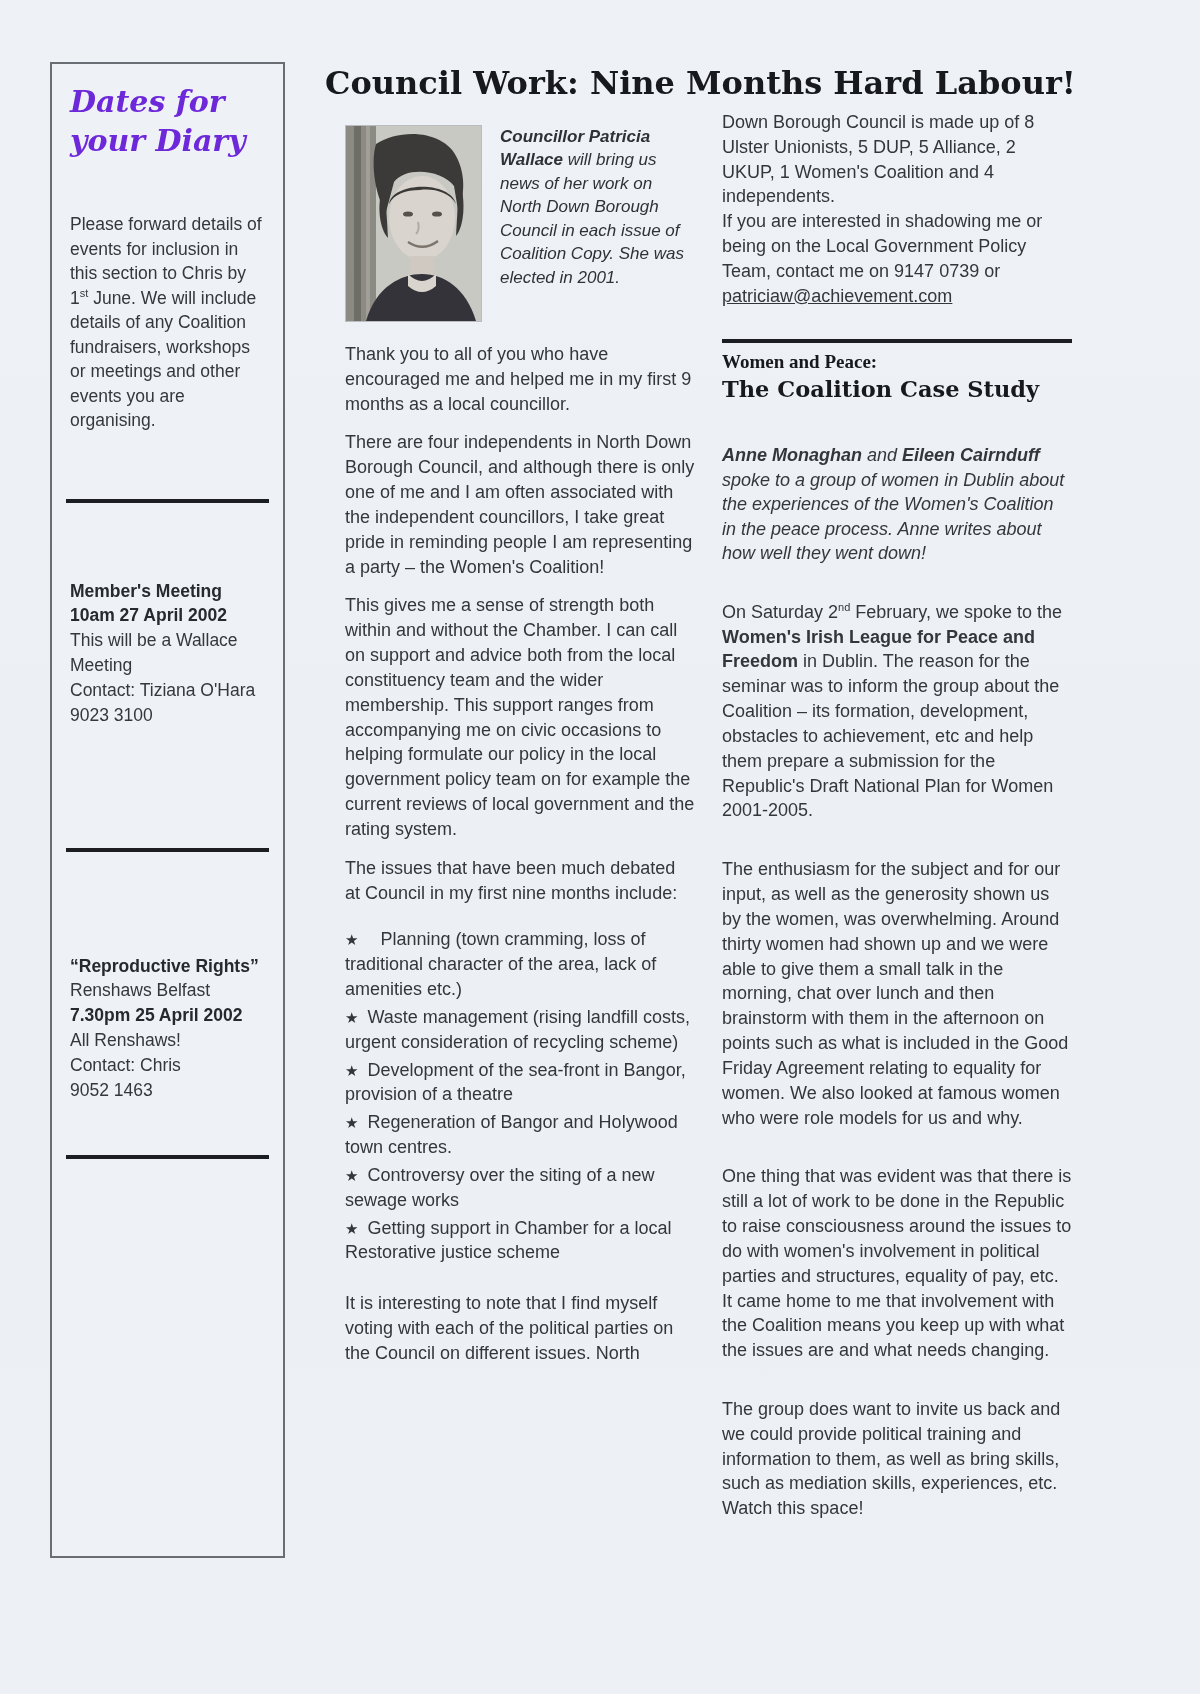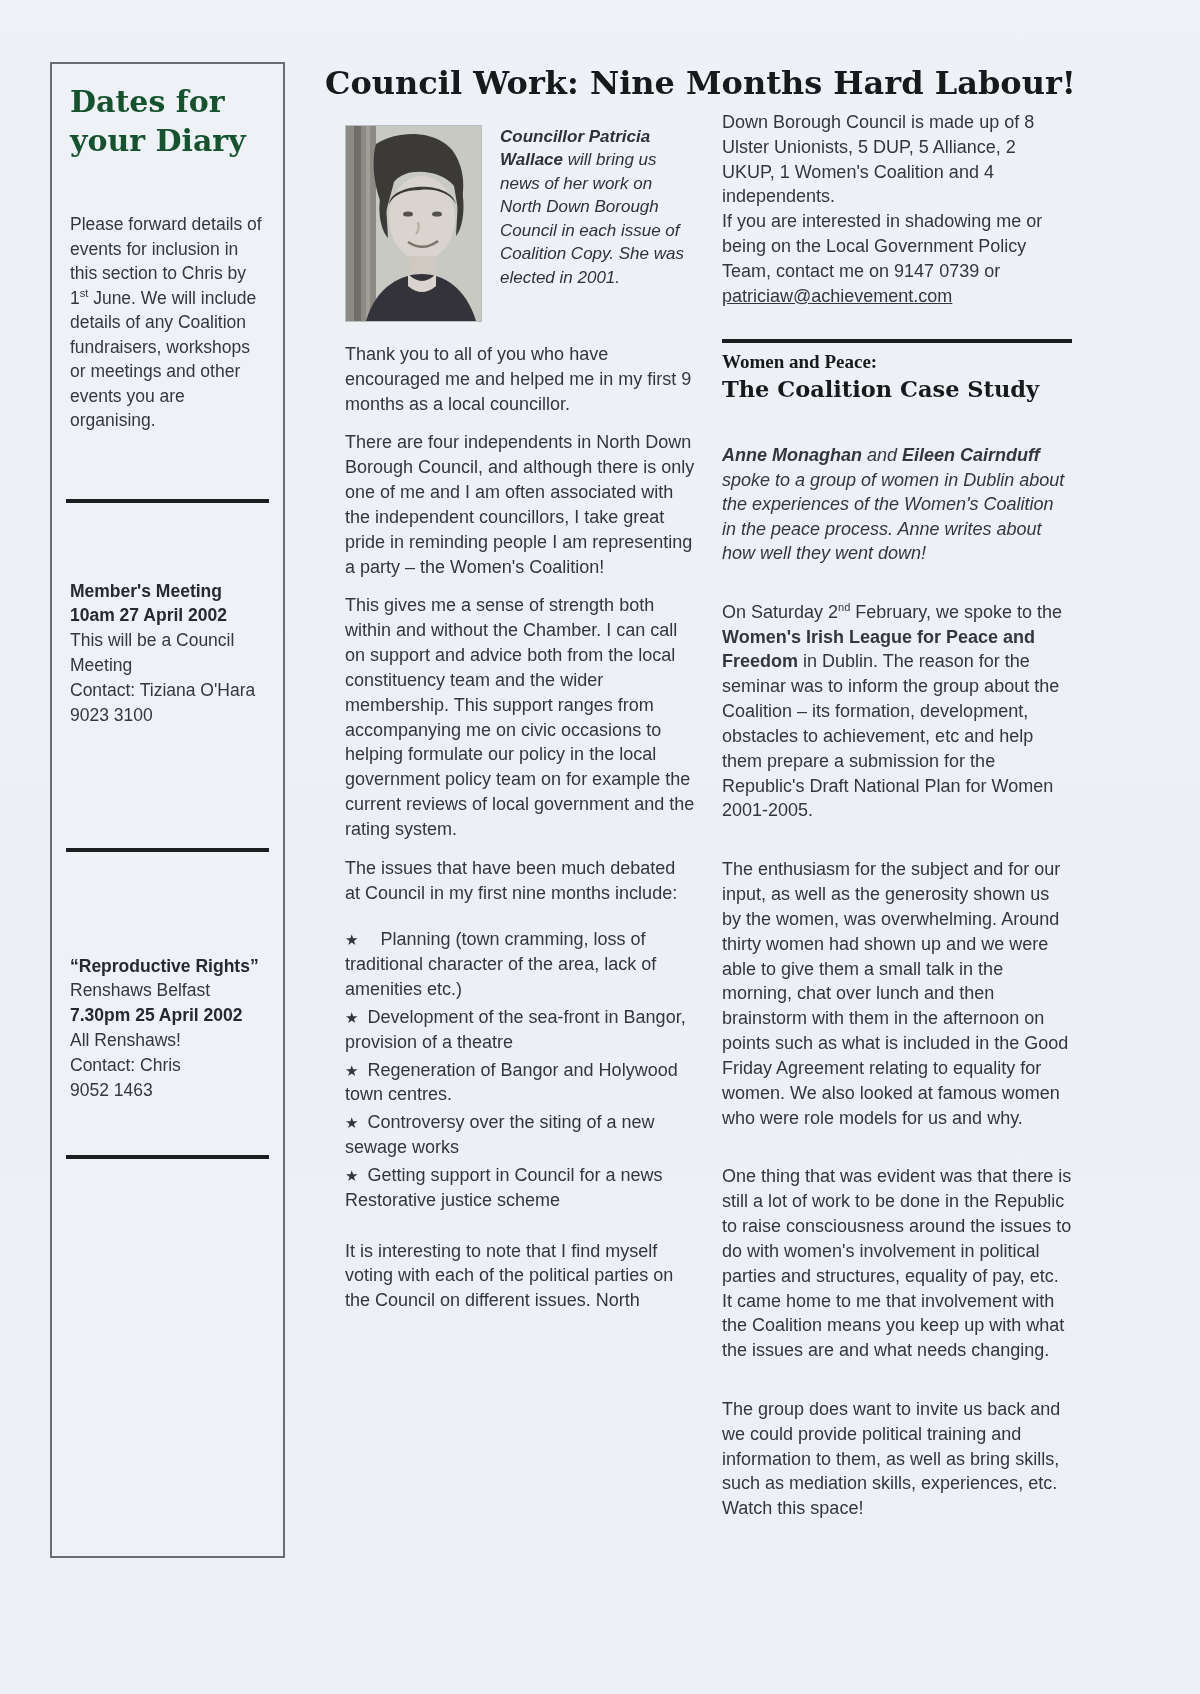--- a/index.html
+++ b/index.html
@@ -13,21 +13,21 @@
     overflow:hidden;
   }
   
   .diary-box{
     position:absolute;left:50px;top:62px;width:235px;height:1496px;
     border:2px solid #696e75;background:#eef2f6;
     box-sizing:border-box;padding:16px 18px 0 18px;
   }
   .diary-title{
     font-family:"DejaVu Serif",serif;font-weight:bold;
-    font-size:30px;line-height:1.3;color:#14532d;margin:2px 0 0 0;
+    font-size:30px;line-height:1.3;color:#6d28d9;margin:2px 0 0 0;font-style:italic;
   }
   .diary-intro{font-size:17.5px;line-height:1.4;margin:52px 0 0 0;color:#34383d;}
   .rule{height:4px;background:#1c1e21;width:calc(100% + 8px);margin-left:-4px;}
   .rule-1{margin-top:66px;}
   .rule-2{margin-top:120px;}
   .rule-3{margin-top:52px;}
   .event{font-size:17.5px;line-height:1.42;color:#34383d;}
   .event-1{margin-top:76px;}
   .event-2{margin-top:102px;}
   .event span{display:block;}
@@ -77,21 +77,21 @@
   <aside class="diary-box">
     <h2 class="diary-title">Dates for your Diary</h2>
 
     <p class="diary-intro"><span>Please forward details of events for inclusion in this section to Chris by 1</span><sup>st</sup><span> June. We will include details of any Coalition fundraisers, workshops or meetings and other events you are organising.</span></p>
 
     <div class="rule rule-1"></div>
 
     <div class="event event-1">
       <span class="b">Member's Meeting</span>
       <span class="b">10am 27 April 2002</span>
-      <span>This will be a Council Meeting</span>
+      <span>This will be a Wallace Meeting</span>
       <span>Contact: Tiziana O'Hara</span>
       <span>9023 3100</span>
     </div>
 
     <div class="rule rule-2"></div>
 
     <div class="event event-2">
       <span class="b">“Reproductive Rights”</span>
       <span>Renshaws Belfast</span>
       <span class="b">7.30pm 25 April 2002</span>
@@ -129,24 +129,25 @@
       <p class="caption"><strong><em>Councillor Patricia Wallace</em></strong><em> will bring us news of her work on North Down Borough Council in each issue of Coalition Copy. She was elected in 2001.</em></p>
     </div>
 
     <p>Thank you to all of you who have encouraged me and helped me in my first 9 months as a local councillor.</p>
     <p>There are four independents in North Down Borough Council, and although there is only one of me and I am often associated with the independent councillors, I take great pride in reminding people I am representing a party – the Women's Coalition!</p>
     <p>This gives me a sense of strength both within and without the Chamber.  I can call on support and advice both from the local constituency team and the wider membership.  This support ranges from accompanying me on civic occasions to helping formulate our policy in the local government policy team on for example the current reviews of local government and the rating system.</p>
     <p class="p-include">The issues that have been much debated at Council in my first nine months include:</p>
 
     <ul class="bullets">
       <li><span class="star">★</span><span>Planning (town cramming, loss of traditional character of the area, lack of amenities etc.)</span></li>
+      <li><span class="star">★</span><span>Waste management (rising landfill costs, urgent consideration of recycling scheme)</span></li>
       <li><span class="star">★</span><span>Development of the sea-front in Bangor, provision of a theatre</span></li>
       <li><span class="star">★</span><span>Regeneration of Bangor and Holywood town centres.</span></li>
       <li><span class="star">★</span><span>Controversy over the siting of a new sewage works</span></li>
-      <li><span class="star">★</span><span>Getting support in Council for a news Restorative justice scheme</span></li>
+      <li><span class="star">★</span><span>Getting support in Chamber for a local Restorative justice scheme</span></li>
     </ul>
 
     <p class="p-last">It is interesting to note that I find myself voting with each of the political parties on the Council on different issues. North</p>
   </div>
 
   <div class="col col2">
 
     <p class="tight">Down Borough Council is made up of 8 Ulster Unionists, 5 DUP, 5 Alliance, 2 UKUP, 1 Women's Coalition and 4 independents.</p>
     <p class="tight"><span>If you are interested in shadowing me or being on the Local Government Policy Team, contact me on 9147 0739 or </span><a class="email">patriciaw@achievement.com</a></p>
 

